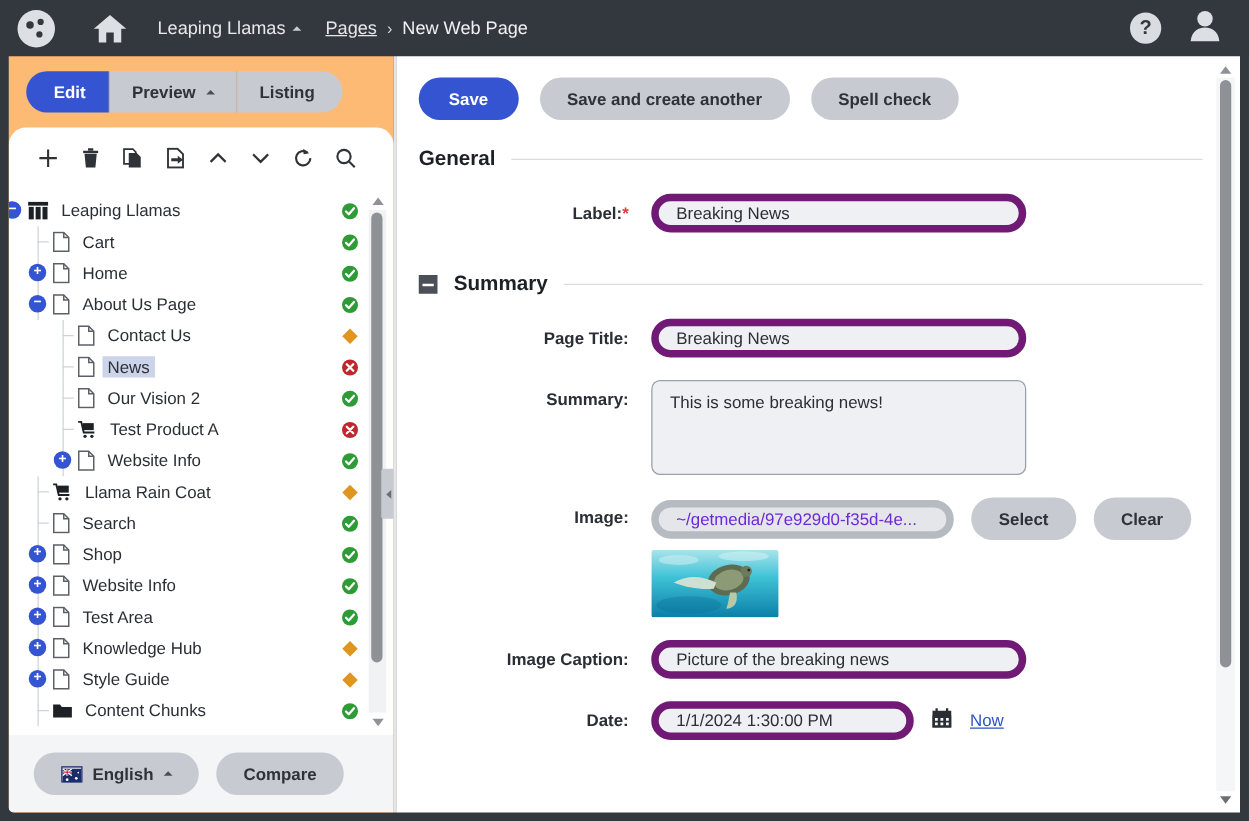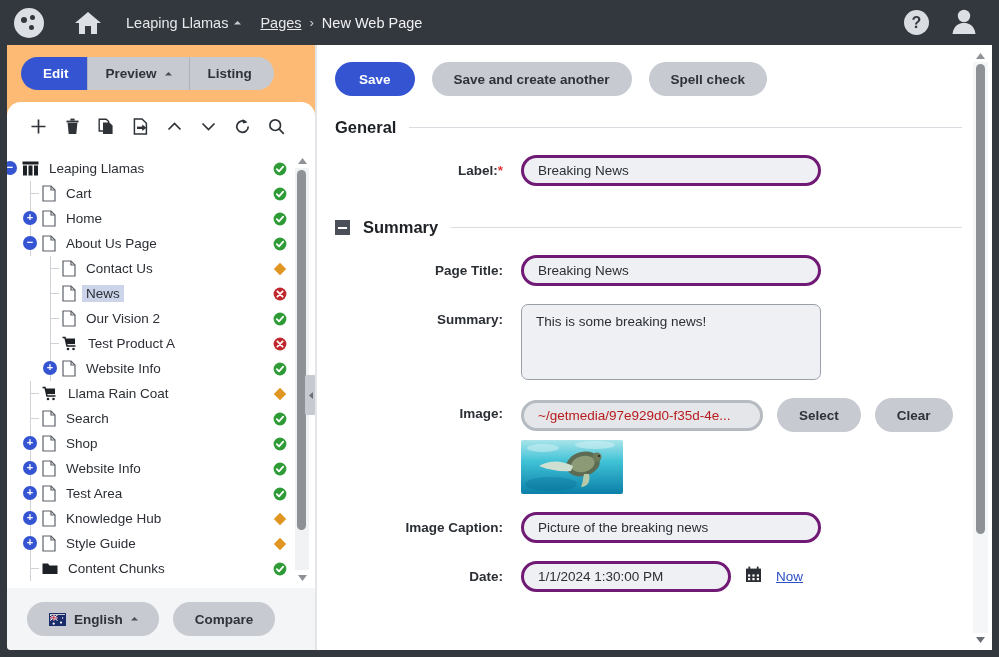--- a/index.html
+++ b/index.html
@@ -160,25 +160,25 @@
   .section-title { font-size: 16.5px; font-weight: bold; color: #1d2125; white-space: nowrap; }
   .section-rule { flex: 1; height: 1px; background: #d9dce0; }
 
   .field-row { display: flex; align-items: flex-start; margin-top: 18px; }
   .field-label {
     width: 186px; text-align: right; padding-right: 18px; font-size: 13.5px;
     font-weight: bold; color: #2b2f35; padding-top: 8px; flex: none;
   }
   .req { color: #e03a3a; }
   .input-pill {
-    width: 300px; height: 31px; border-radius: 16px; border: 3px solid #701a75;
+    width: 300px; height: 31px; border-radius: 16px; border: 6px solid #701a75;
     background: #eef0f3; font-size: 13.5px; color: #2b2f35;
     padding: 0 14px; font-family: inherit; outline: none;
   }
-  .input-pill[disabled] { background: #e4e6ea; color: #b91c1c; border-color: #b6bbc2; }
+  .input-pill[disabled] { background: #e4e6ea; color: #6d28d9; border-color: #b6bbc2; }
   .textarea {
     width: 300px; height: 76px; border-radius: 7px; border: 1px solid #9aa0a8;
     background: #eef0f3; font-size: 13.5px; color: #2b2f35;
     padding: 9px 14px; font-family: inherit; outline: none; resize: none;
   }
   .thumb {
     width: 102px; height: 54px; margin-top: 8px; margin-left: 0;
     border-radius: 2px; overflow: hidden; display: block;
   }
   .field-inline { display: flex; align-items: center; gap: 14px; }

